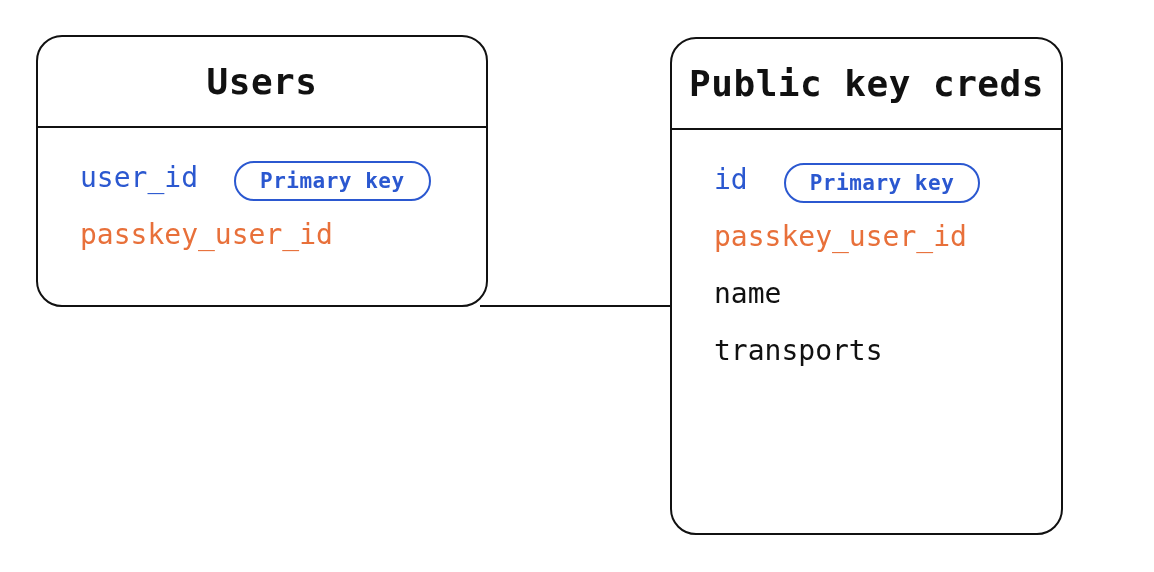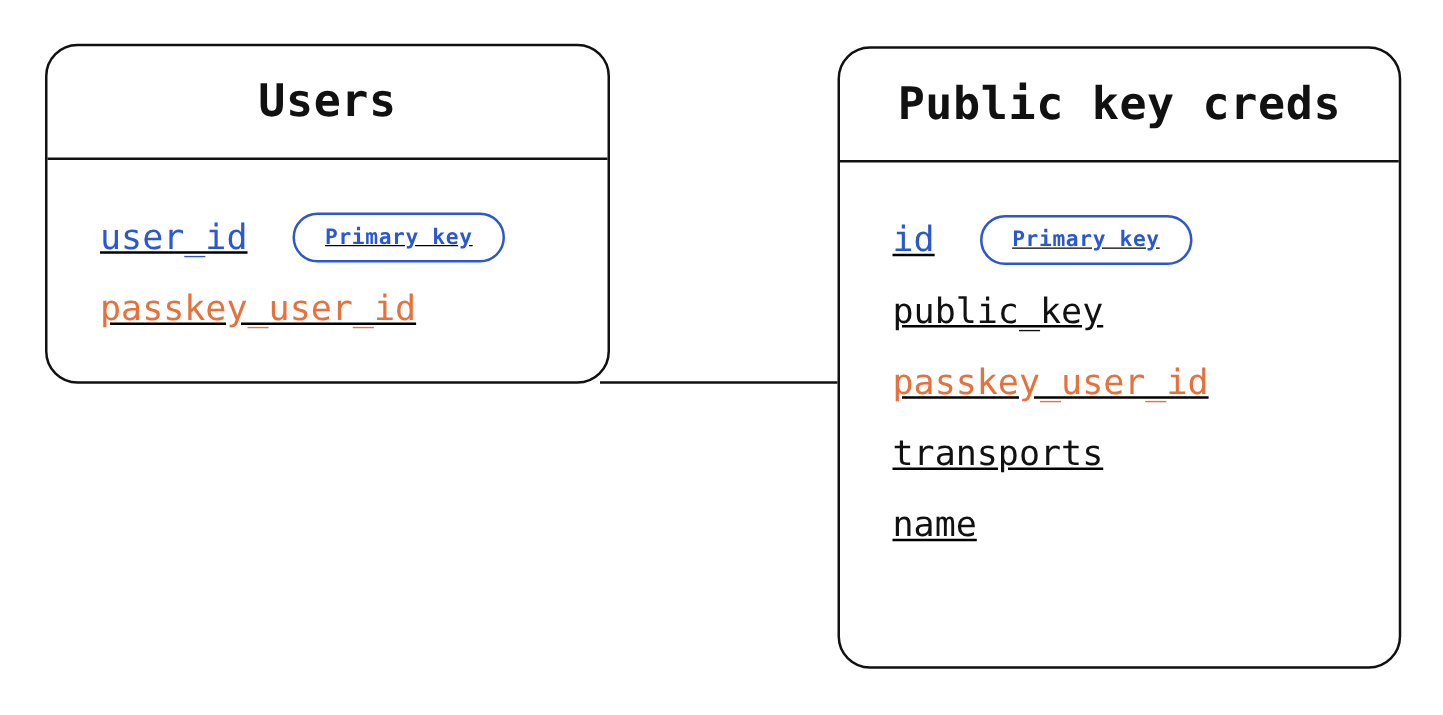--- a/index.html
+++ b/index.html
@@ -22,21 +22,21 @@
   }
   .entity {
     position: absolute;
     background: var(--background);
     border: 2px solid var(--line);
     border-radius: 26px;
     display: flex;
     flex-direction: column;
   }
   .entity-users  { left: 36px;  top: 35px; width: 452px; height: 272px; }
-  .entity-creds  { left: 670px; top: 37px; width: 451px; height: 498px; }
+  .entity-creds  { left: 670px; top: 37px; width: 393px; height: 498px; }
   .entity-header {
     height: 91px;
     flex: 0 0 91px;
     display: flex;
     align-items: center;
     justify-content: center;
     border-bottom: 2px solid var(--line);
   }
   .entity-title {
     font-size: 36px;
@@ -46,41 +46,39 @@
     white-space: nowrap;
   }
   .entity-body {
     padding: 33px 0 0 42px;
     display: flex;
     flex-direction: column;
   }
   .field-row {
     height: 57px;
     display: flex;
-    align-items: center;
     white-space: nowrap;
-    text-decoration: underline;
   }
   .field-name {
     font-size: 28px;
     color: var(--line);
   }
   .field-name.c-blue   { color: var(--primary-blue); }
   .field-name.c-orange { color: var(--foreign-orange); }
   .pk-badge {
     display: inline-flex;
     align-items: center;
     justify-content: center;
     margin-left: 36px;
     height: 40px;
     padding: 0 24px;
     border: 2px solid var(--primary-blue);
     border-radius: 999px;
     color: var(--primary-blue);
-    font-size: 17px;
+    font-size: 21px;
     font-weight: bold;
     letter-spacing: 0.5px;
   }
   .relationship-line {
     position: absolute;
     left: 480px; top: 305px;
     width: 190px; height: 2px;
     background: var(--line);
   }
 </style>
@@ -109,27 +107,24 @@
   <div class="entity entity-creds">
     <div class="entity-header">
       <div class="entity-title">Public key creds</div>
     </div>
     <div class="entity-body">
       <div class="field-row">
         <span class="field-name c-blue">id</span>
         <span class="pk-badge">Primary key</span>
       </div>
       <div class="field-row">
-        <span class="field-name">public_key</span>
-      </div>
-      <div class="field-row">
         <span class="field-name c-orange">passkey_user_id</span>
       </div>
       <div class="field-row">
-        <span class="field-name">transports</span>
+        <span class="field-name">name</span>
       </div>
       <div class="field-row">
-        <span class="field-name">name</span>
+        <span class="field-name">transports</span>
       </div>
     </div>
   </div>
 
 </div>
 
 </body></html>

